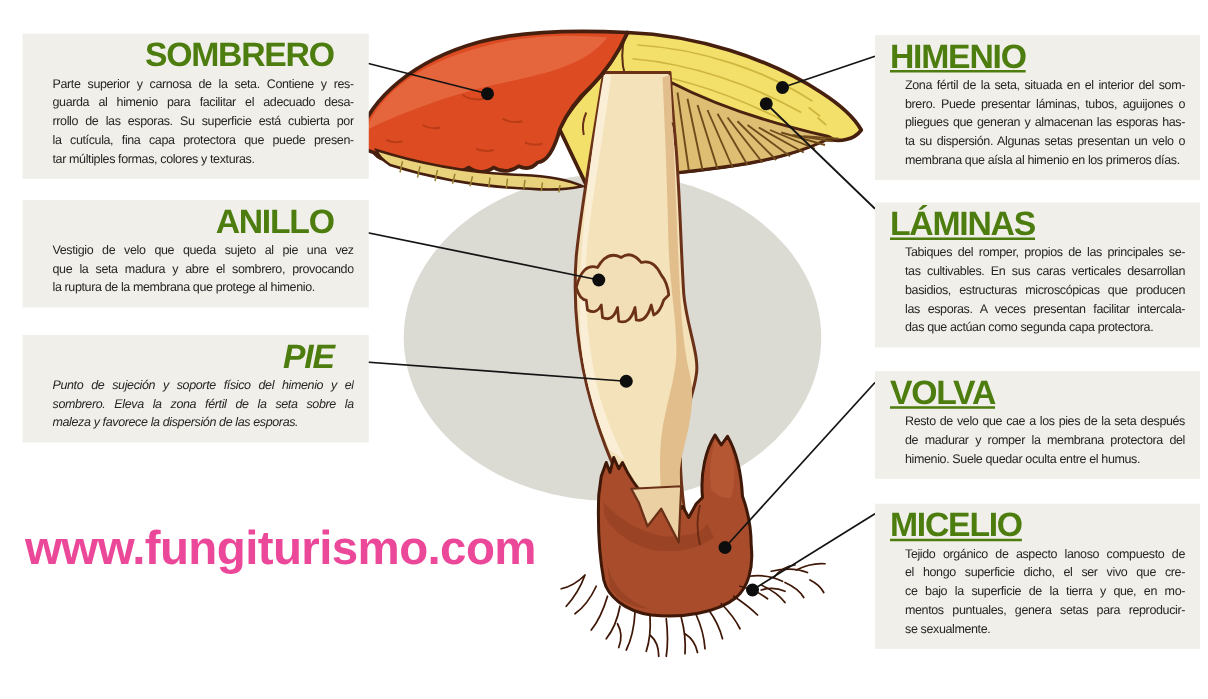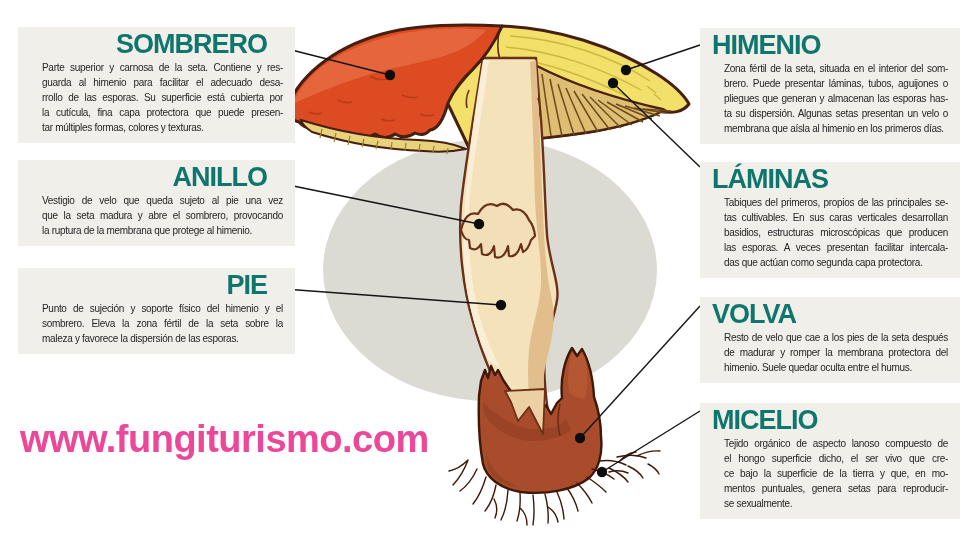--- a/index.html
+++ b/index.html
@@ -2,30 +2,30 @@
 <html><head>
 <meta charset="utf-8">
 <style>
   html,body{margin:0;padding:0;background:#ffffff;}
   .page{position:relative;width:966px;height:559px;overflow:hidden;
         font-family:"Liberation Sans",sans-serif;background:#ffffff;}
   svg.scene{position:absolute;left:0;top:0;width:966px;height:559px;}
 
   
   .label-box{position:absolute;background:#F0EFE9;padding:3px 12px 8px;box-sizing:border-box;}
-  .box-title{font-weight:bold;font-size:27px;line-height:29px;letter-spacing:-1px;color:#0f766e;}
+  .box-title{font-weight:bold;font-size:27px;line-height:29px;letter-spacing:-1px;color:#4d7c0f;}
   .left .box-title{text-align:right;padding-right:16px;}
-  .right .box-title{text-align:left;}
+  .right .box-title{text-align:left;text-decoration:underline;}
   .box-body{margin-top:1px;font-size:10px;line-height:15px;letter-spacing:-0.3px;color:#262626;}
   .tline{text-align:justify;text-align-last:justify;white-space:nowrap;overflow:hidden;margin-left:12px;}
   .tline:last-child{text-align-last:auto;}
 
   .box-sombrero{left:18px;top:27px;width:277px;}
   .box-anillo{left:18px;top:160px;width:277px;}
-  .box-pie{left:18px;top:268px;width:277px;}
+  .box-pie{left:18px;top:268px;width:277px;font-style:italic;}
   .box-himenio{left:700px;top:28px;width:260px;}
   .box-laminas{left:700px;top:162px;width:260px;}
   .box-volva{left:700px;top:297px;width:260px;}
   .box-micelio{left:700px;top:403px;width:260px;}
 
   .watermark{position:absolute;left:20px;top:418px;font-size:38px;font-weight:bold;
              letter-spacing:-0.5px;color:#ec4899;}
 
   
   .backdrop{fill:#DCDBD3;}
@@ -198,21 +198,21 @@
         <div class="tline">brero. Puede presentar láminas, tubos, aguijones o</div>
         <div class="tline">pliegues que generan y almacenan las esporas has-</div>
         <div class="tline">ta su dispersión. Algunas setas presentan un velo o</div>
         <div class="tline">membrana que aísla al himenio en los primeros días.</div>
       </div>
   </div>
 
   <div class="label-box right box-laminas">
     <div class="box-title">LÁMINAS</div>
     <div class="box-body">
-        <div class="tline">Tabiques del primeros, propios de las principales se-</div>
+        <div class="tline">Tabiques del romper, propios de las principales se-</div>
         <div class="tline">tas cultivables. En sus caras verticales desarrollan</div>
         <div class="tline">basidios, estructuras microscópicas que producen</div>
         <div class="tline">las esporas. A veces presentan facilitar intercala-</div>
         <div class="tline">das que actúan como segunda capa protectora.</div>
       </div>
   </div>
 
   <div class="label-box right box-volva">
     <div class="box-title">VOLVA</div>
     <div class="box-body">

